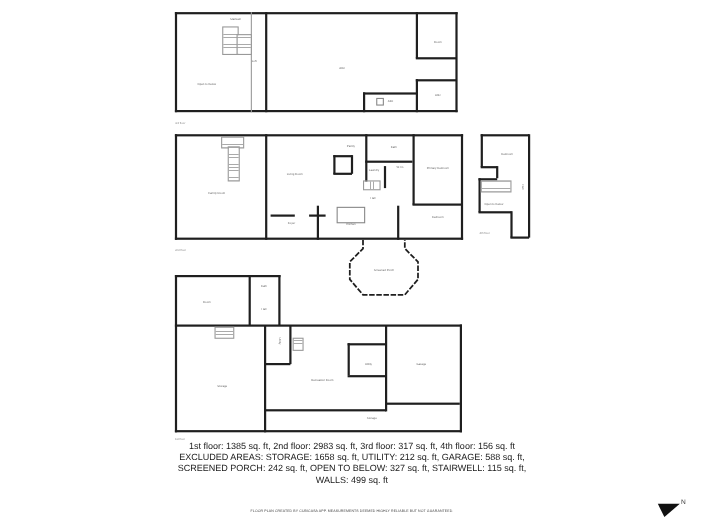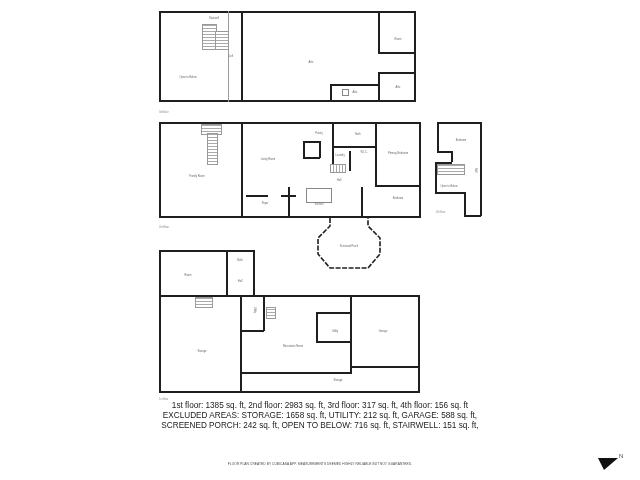--- a/index.html
+++ b/index.html
@@ -133,21 +133,22 @@
   <span class="room-label" style="left:293px;top:346px">Recreation Room</span>
   <span class="room-label" style="left:335px;top:331px">Utility</span>
   <span class="room-label" style="left:383px;top:331px">Garage</span>
   <span class="room-label" style="left:338px;top:380px">Storage</span>
   <span class="floor-tag" style="left:159px;top:398px">1st floor</span>
 </div>
 
 <div class="summary">
   <div class="line">1st floor: 1385 sq. ft, 2nd floor: 2983 sq. ft, 3rd floor: 317 sq. ft, 4th floor: 156 sq. ft</div>
   <div class="line">EXCLUDED AREAS: STORAGE: 1658 sq. ft, UTILITY: 212 sq. ft, GARAGE: 588 sq. ft,</div>
-  <div class="line">SCREENED PORCH: 242 sq. ft, OPEN TO BELOW: 716 sq. ft, STAIRWELL: 151 sq. ft,</div>
+  <div class="line">SCREENED PORCH: 242 sq. ft, OPEN TO BELOW: 327 sq. ft, STAIRWELL: 115 sq. ft,</div>
+  <div class="line">WALLS: 499 sq. ft</div>
 </div>
 <div class="disclaimer">FLOOR PLAN CREATED BY CUBICASA APP. MEASUREMENTS DEEMED HIGHLY RELIABLE BUT NOT GUARANTEED.</div>
 
 <div class="compass">
   <svg width="30" height="22">
     <polygon points="2,6 22,6 8,18" fill="#111"></polygon>
     <text x="23" y="6" font-size="6" fill="#444" font-family="Liberation Sans, sans-serif">N</text>
   </svg>
 </div>
 

